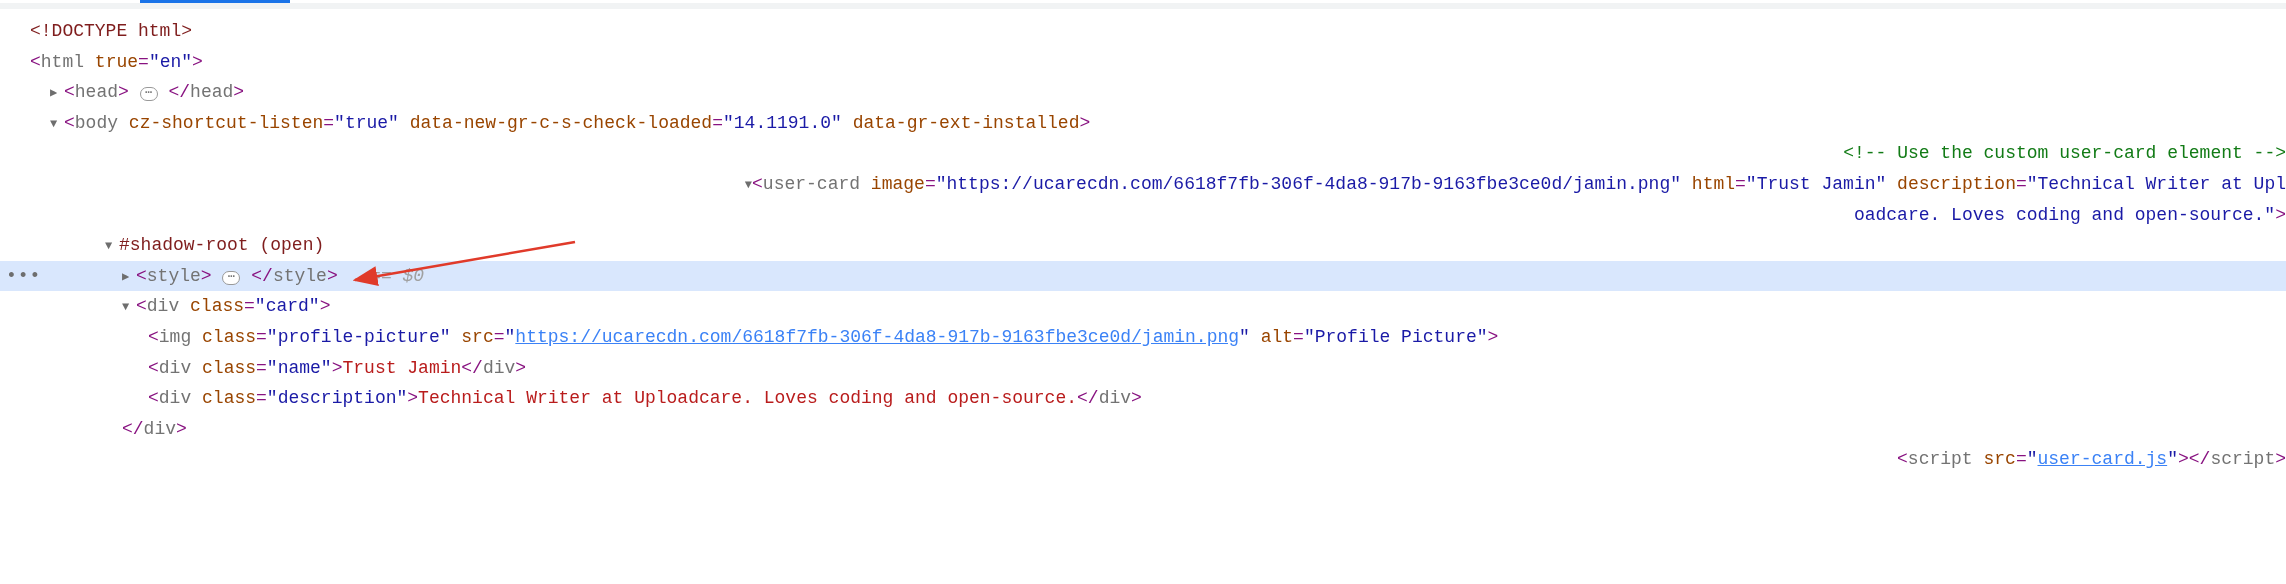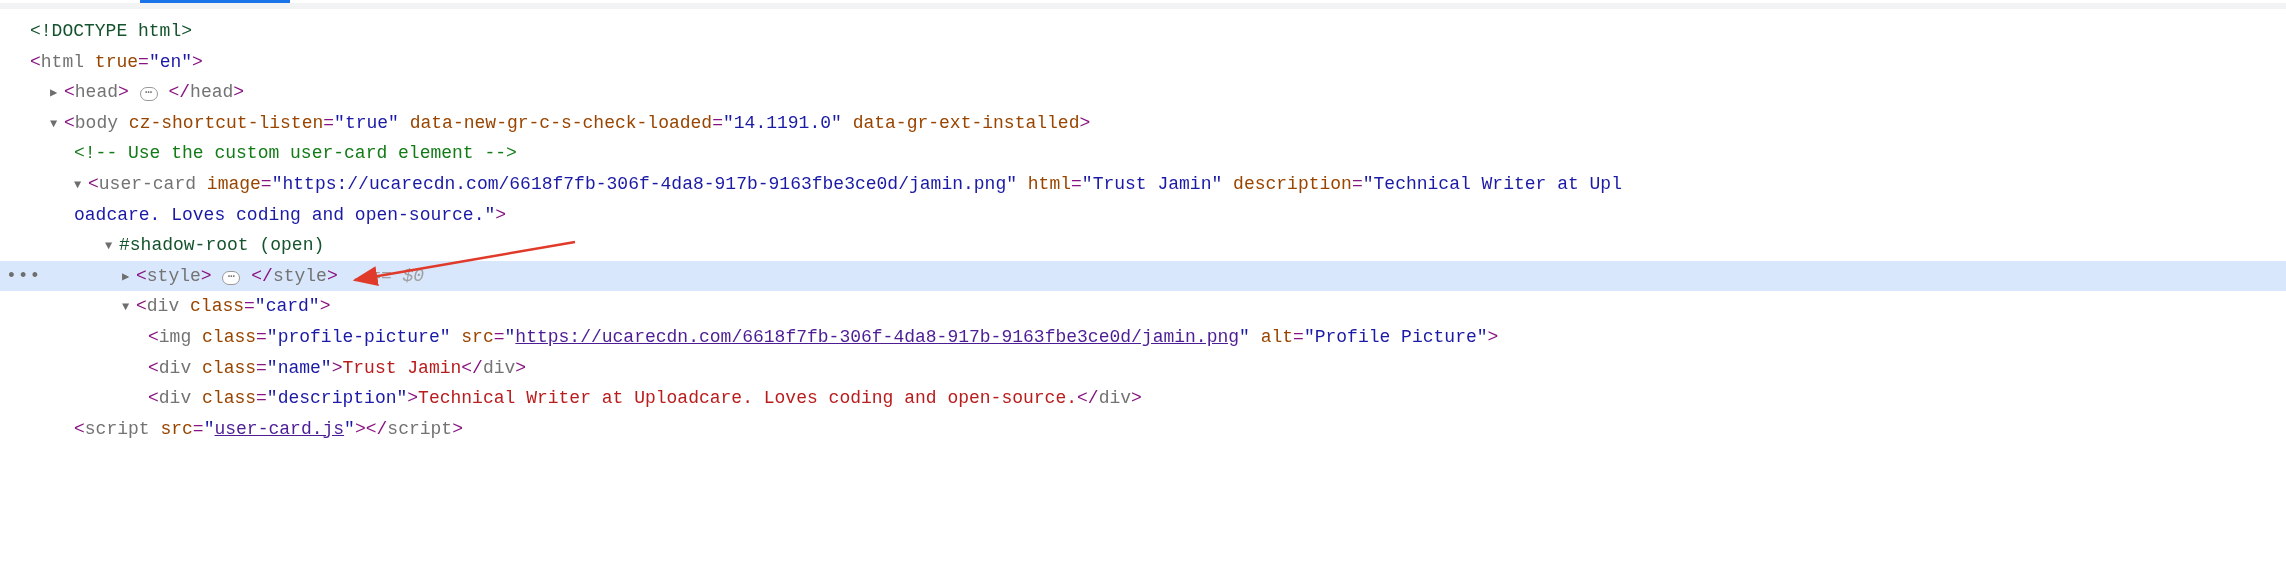--- a/index.html
+++ b/index.html
@@ -31,61 +31,61 @@
     left: 0;
     right: 0;
     height: 6px;
     background: #f1f3f4;
   }
   .code-line {
     padding-left: 30px;
     position: relative;
   }
   .indent-1 { padding-left: 50px; }
-  .indent-2 { padding-left: 74px; }
+  .indent-2 { padding-left: 74px; text-align: right; }
   .indent-3 { padding-left: 105px; }
   .indent-4 { padding-left: 122px; }
   .indent-5 { padding-left: 148px; }
   .highlighted {
     background: #d9e7fd;
   }
   .toggle {
     display: inline-block;
     width: 14px;
     color: #6e6e6e;
     font-size: 12px;
     vertical-align: 1px;
     cursor: pointer;
   }
   .tag-name { color: #737373; }
   .attr-name { color: #994500; }
   .attr-value { color: #1a1aa6; }
   .punct { color: #881280; }
   .comment { color: #127b16; }
   .text-node { color: #b91c1c; }
-  .shadow-root { color: #14532d; }
+  .shadow-root { color: #7f1d1d; }
   .selector-hint { color: #a0a0a0; font-style: italic; }
   .collapse-badge {
     display: inline-flex;
     align-items: center;
     justify-content: center;
     width: 18px;
     height: 14px;
     border: 1px solid #999;
     border-radius: 8px;
     color: #777;
     font-size: 12px;
     line-height: 1;
     background: #fff;
     vertical-align: 1px;
     padding-bottom: 2px;
   }
   .link-underline {
     text-decoration: underline;
-    color: #4c1d95;
+    color: #3b82f6;
   }
   .gutter-dots {
     position: absolute;
     left: 6px;
     color: #6e6e6e;
     font-size: 18px;
     letter-spacing: 1px;
   }
   .arrow-annotation {
     position: absolute;
@@ -166,20 +166,23 @@
   <div class="code-line indent-5">
     <span class="punct">&lt;</span><span class="tag-name">div</span>
     <span class="attr-name">class</span><span class="punct">=</span><span class="attr-value">"name"</span><span class="punct">&gt;</span><span class="text-node">Trust Jamin</span><span class="punct">&lt;/</span><span class="tag-name">div</span><span class="punct">&gt;</span>
   </div>
 
   <div class="code-line indent-5">
     <span class="punct">&lt;</span><span class="tag-name">div</span>
     <span class="attr-name">class</span><span class="punct">=</span><span class="attr-value">"description"</span><span class="punct">&gt;</span><span class="text-node">Technical Writer at Uploadcare. Loves coding and open-source.</span><span class="punct">&lt;/</span><span class="tag-name">div</span><span class="punct">&gt;</span>
   </div>
 
+  <div class="code-line indent-4">
+    <span class="punct">&lt;/</span><span class="tag-name">div</span><span class="punct">&gt;</span>
+  </div>
 
 
   <div class="code-line indent-2">
     <span class="punct">&lt;</span><span class="tag-name">script</span>
     <span class="attr-name">src</span><span class="punct">=</span><span class="attr-value">"<span class="link-underline">user-card.js</span>"</span><span class="punct">&gt;</span><span class="punct">&lt;/</span><span class="tag-name">script</span><span class="punct">&gt;</span>
   </div>
 
   <svg class="arrow-annotation" width="240" height="60">
     <defs>
       <marker id="arrowhead" markerWidth="10" markerHeight="8" refX="9" refY="4" orient="auto">

